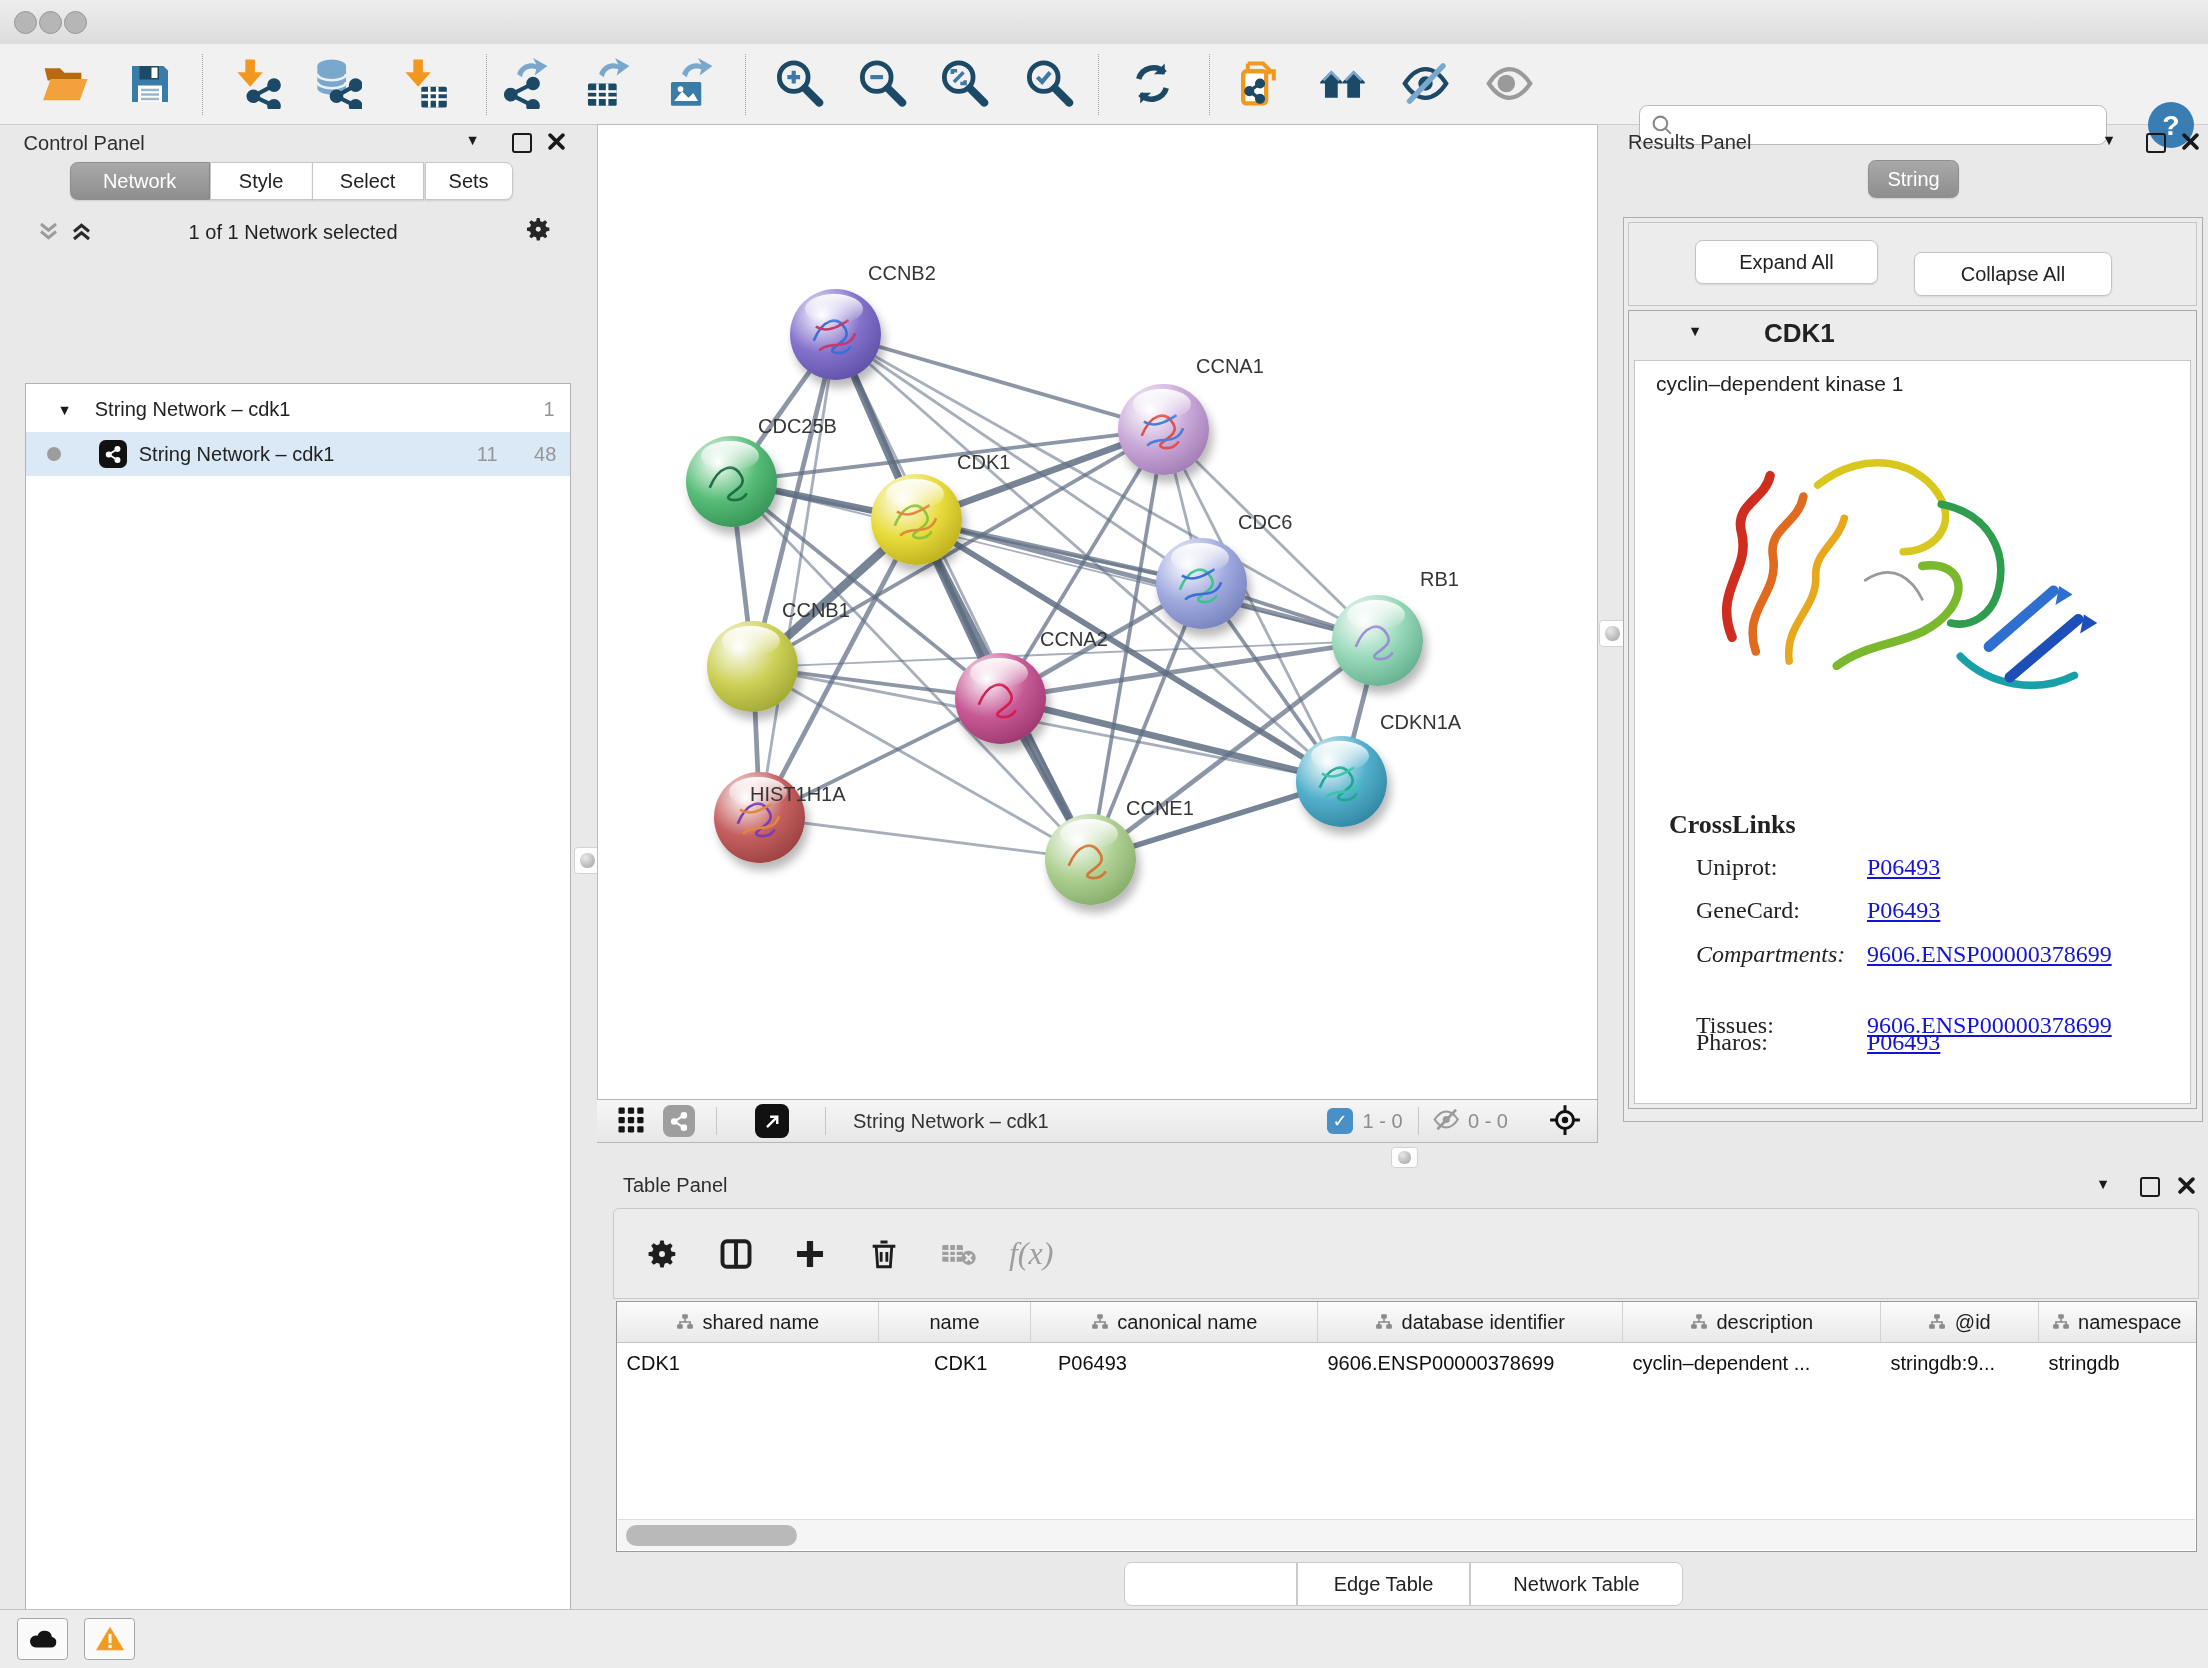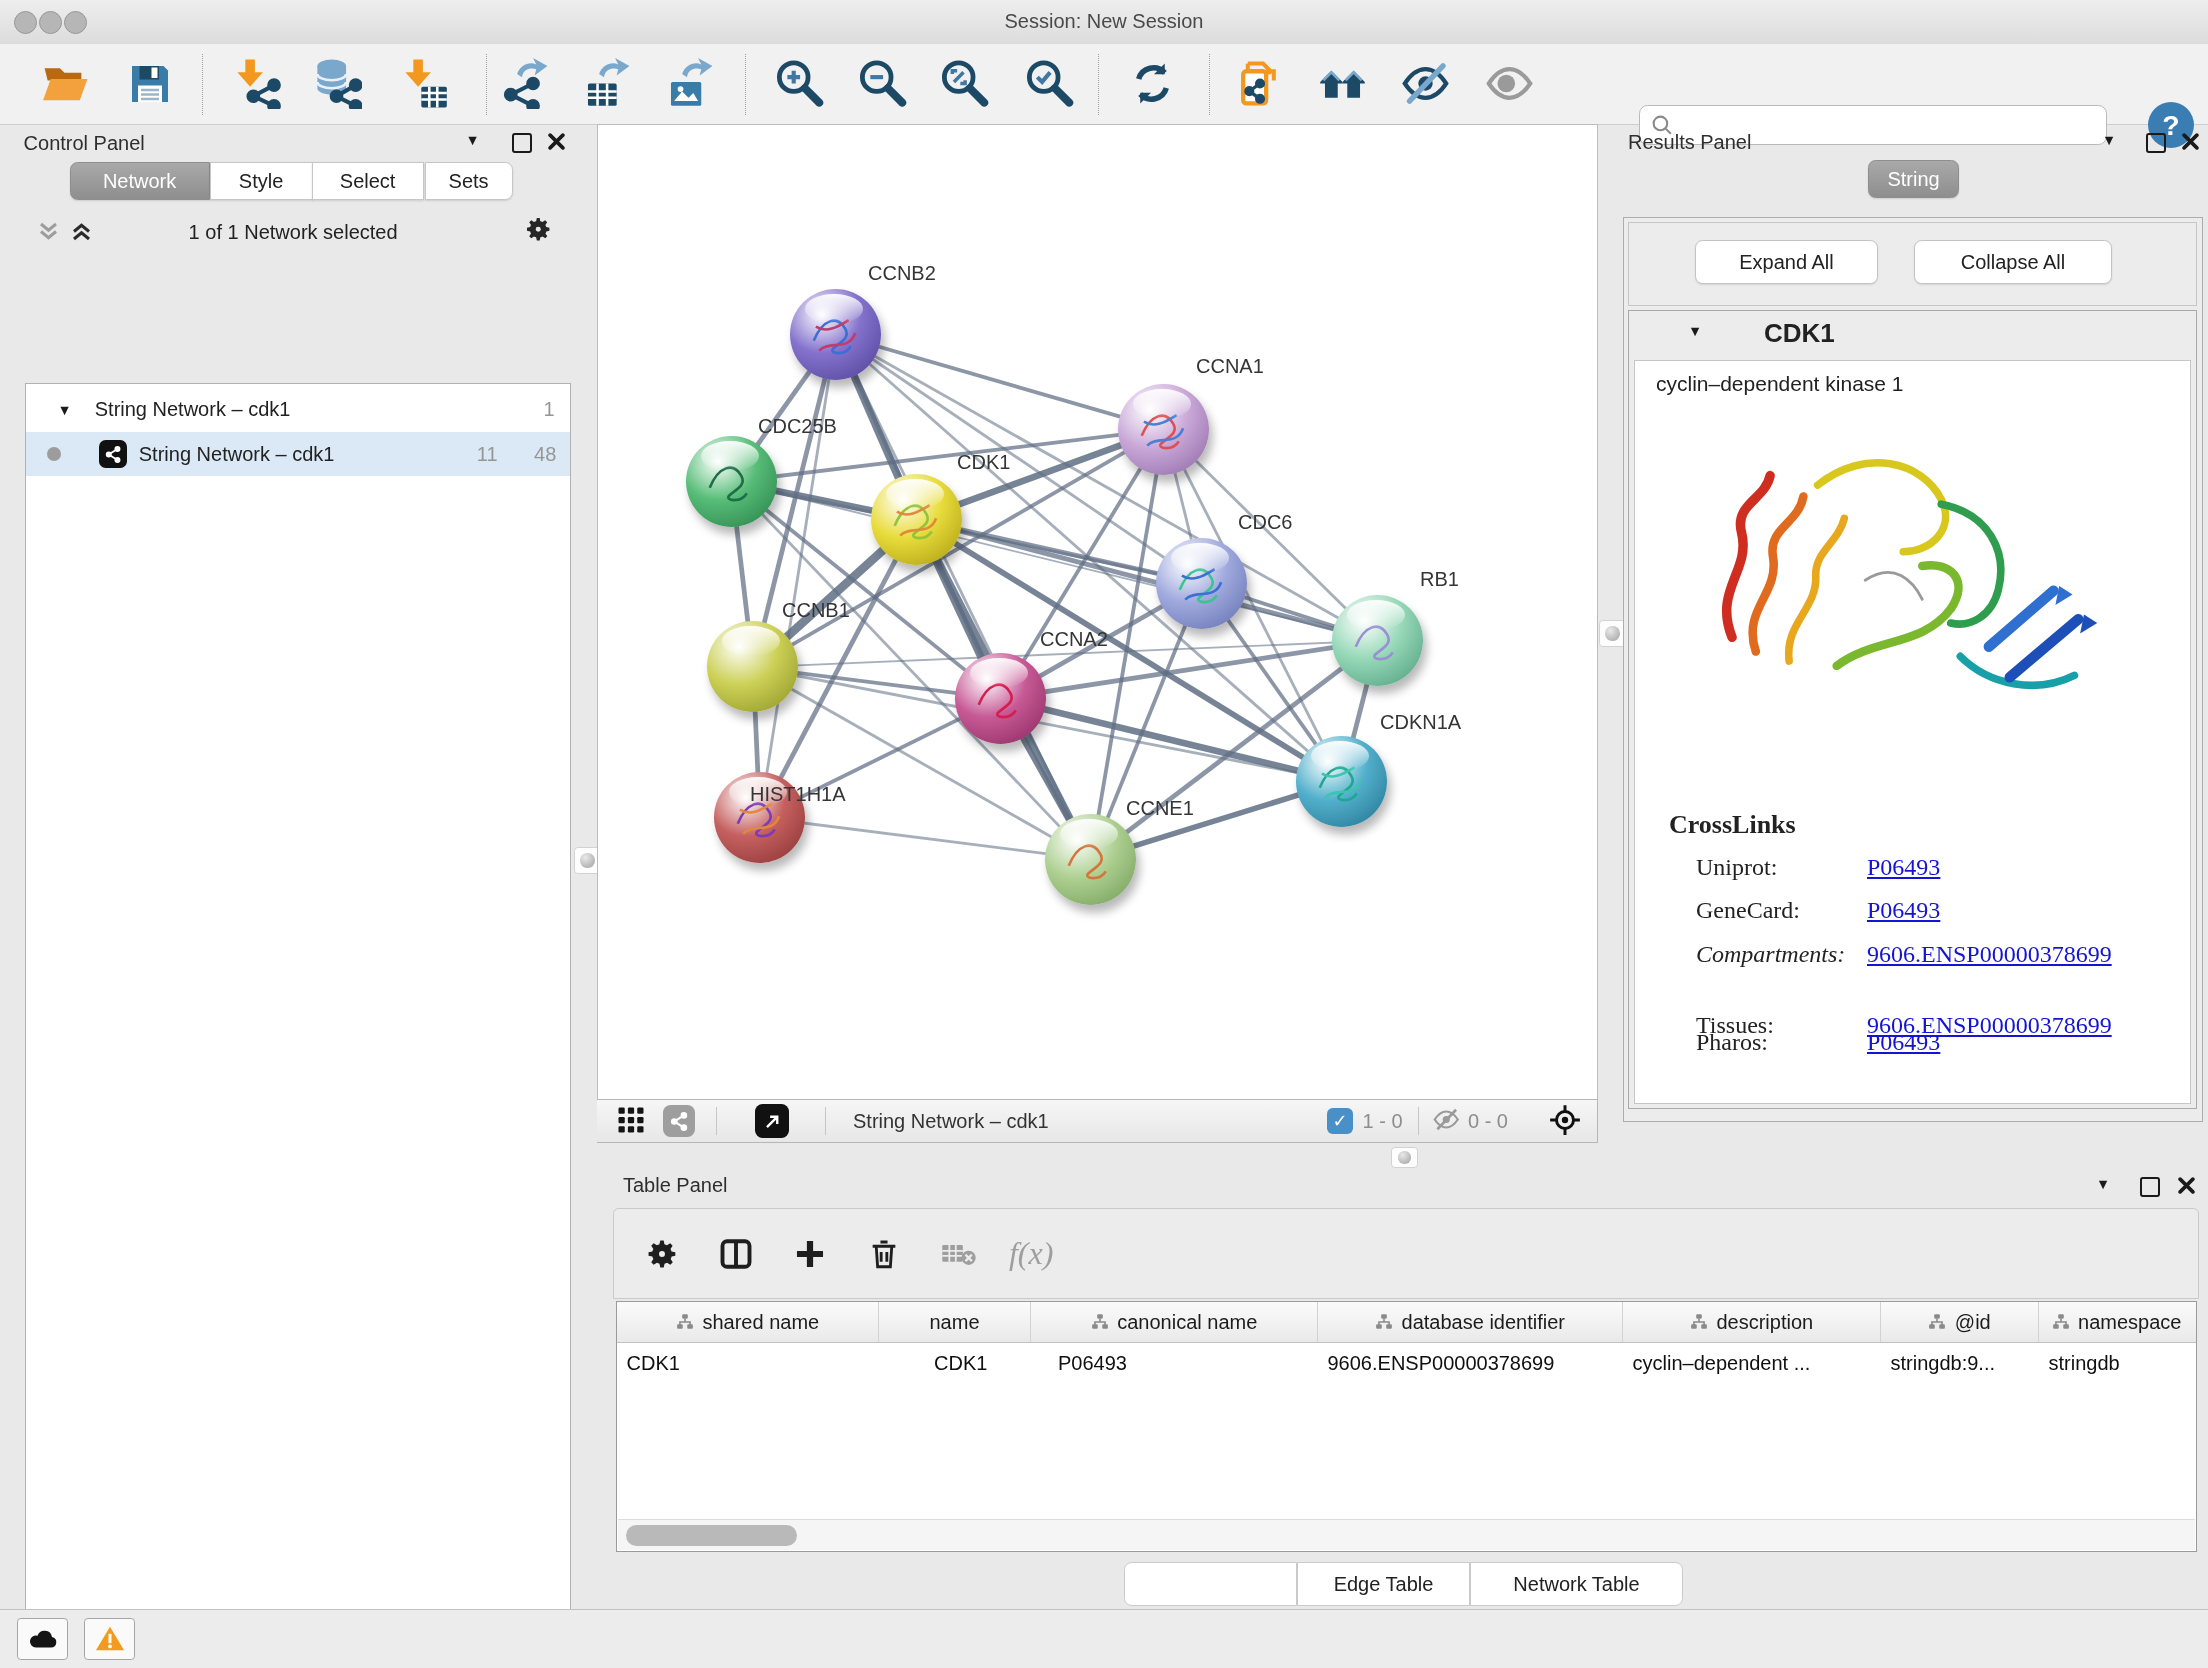--- a/index.html
+++ b/index.html
@@ -73,21 +73,20 @@
   .statusbar{left:0;top:1609px;width:2208px;height:59px;background:#ececec;border-top:1px solid #c2c2c2;}
   .stbtn{width:51px;height:42px;background:#fafafa;border:1px solid #a5a5a5;border-radius:3.8px;display:flex;align-items:center;justify-content:center;box-sizing:border-box;}
 </style>
 </head>
 <body>
 
 <div class="abs titlebar">
   <div class="abs tlight" style="left:14.3px;"></div>
   <div class="abs tlight" style="left:39px;"></div>
   <div class="abs tlight" style="left:64px;"></div>
-  <div class="abs wintitle">Session: New Session</div>
 </div>
 
 <div class="abs toolbar">
   <div class="abs tbicon" style="left:37px;">
     <svg width="49" height="49" viewBox="0 0 32 32">
         <path d="M3 6h10l3 3h11v5H5z" fill="#b9690f"></path>
         <path d="M2 27 7 13h24l-5 14z" fill="#f2a13c"></path>
       </svg>
   </div>
   <div class="abs tbicon" style="left:122px;">
@@ -508,21 +507,21 @@
 <div class="abs pico" style="left:2182px;top:133px;">
   <svg width="17" height="17" viewBox="0 0 16 16" stroke="#1a1a1a" stroke-width="3.4" stroke-linecap="round">
       <path d="M2 2l12 12M14 2L2 14"></path>
     </svg>
 </div>
 <div class="abs tabbtn tabsel" style="left:1868px;top:160px;width:91px;border-radius:7.6px;">String</div>
 
 <div class="abs rsouter"></div>
 <div class="abs" style="left:1628px;top:222px;width:569px;height:84px;border:1px solid #c6c6c6;box-sizing:border-box;"></div>
 <div class="abs rsbtn" style="left:1695px;top:240px;width:181px;">Expand All</div>
-<div class="abs rsbtn" style="left:1914px;top:240px;width:196px;">Collapse All</div>
+<div class="abs rsbtn" style="left:1914px;top:252px;width:196px;">Collapse All</div>
 
 <div class="abs rscontent"></div>
 <span class="abs tri" style="left:1688px;top:323px;">▼</span>
 <div class="abs" style="left:1764px;top:318px;font-size:26px;font-weight:bold;">CDK1</div>
 
 <div class="abs rsinner">
   <div style="position:absolute;left:21px;top:11.4px;font-size:21px;">cyclin–dependent kinase 1</div>
   <svg style="position:absolute;left:40px;top:48px;" width="466" height="352" viewBox="0 0 490 370">
     <g fill="none" stroke-linecap="round">
       <path d="M60 240 C40 190 80 170 70 130 C62 100 95 95 100 70" stroke="#cf2d20" stroke-width="10"></path>

